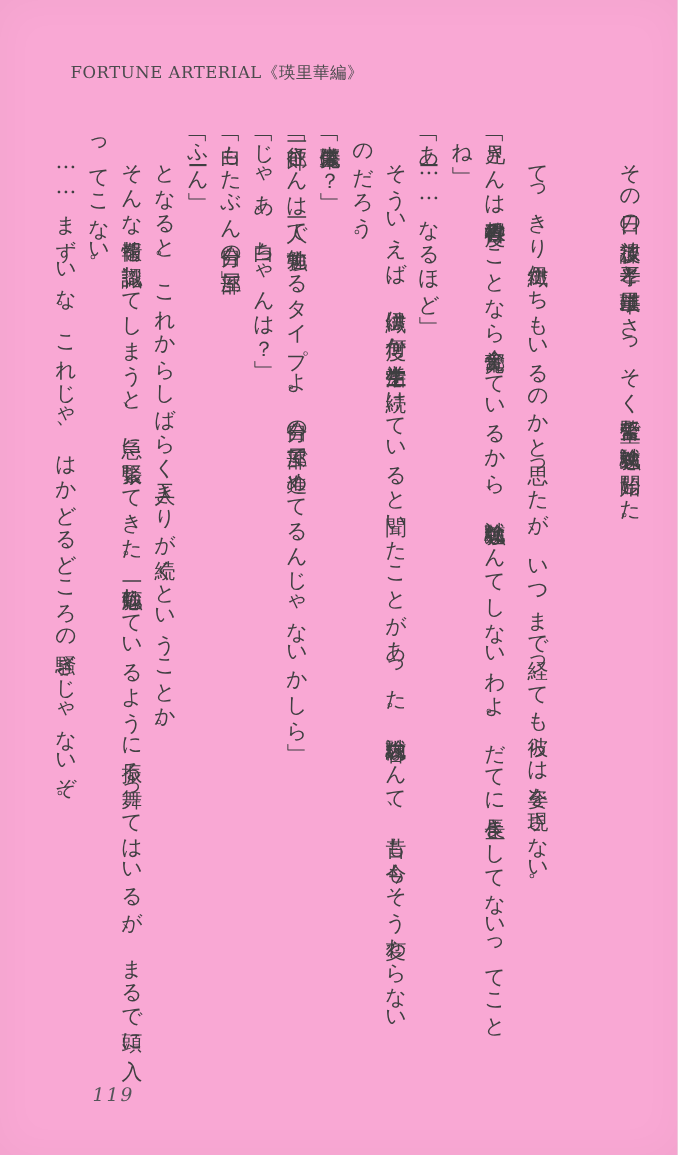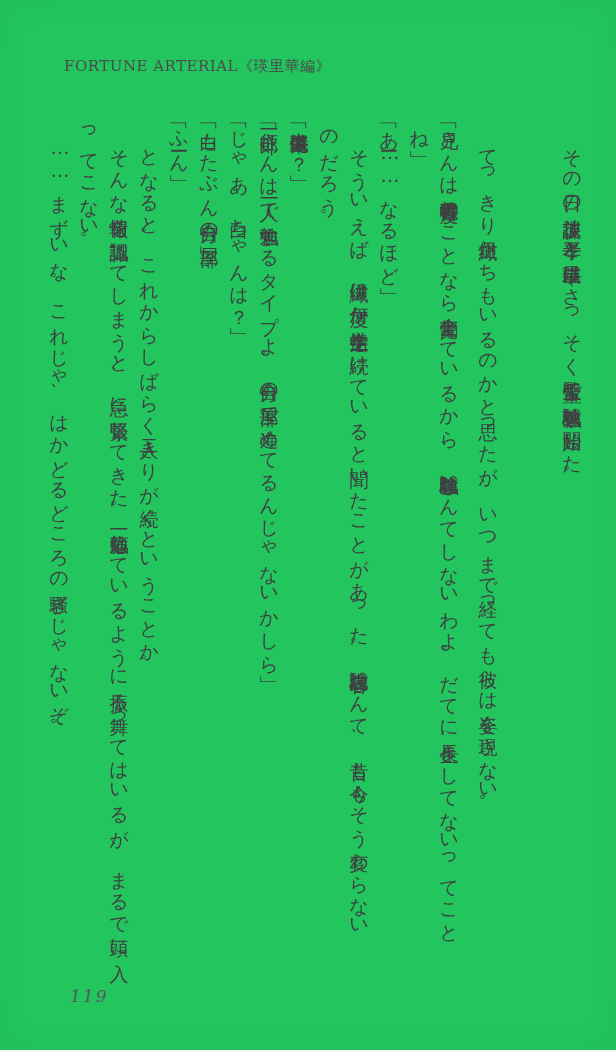--- a/index.html
+++ b/index.html
@@ -5,21 +5,21 @@
   html, body {
     margin: 0;
     padding: 0;
     background: #e8e8e6;
     font-family: "DejaVu Serif", "Liberation Serif", serif;
   }
   .page {
     position: relative;
     width: 616px;
     height: 1050px;
-    background: #22c55e;
+    background: #f9a8d4;
     overflow: hidden;
     box-shadow: inset 0 0 40px rgba(0,0,0,0.03);
   }
   .running-header {
     position: absolute;
     left: 64px;
     top: 57px;
     font-size: 15px;
     letter-spacing: 0.5px;
     color: #4b4b4d;
@@ -43,21 +43,21 @@
     padding: 0;
   }
   .vtext p.indented {
     text-indent: 1em;
   }
   
   .vtext p.gap-large { margin-left: 54px; }
   .vtext p.gap-small { margin-left: 9px; }
   .page-number {
     position: absolute;
-    left: 70px;
+    left: 84px;
     top: 986px;
     font-size: 17px;
     font-style: italic;
     color: #55555a;
     letter-spacing: 2px;
   }
 </style>
 </head>
 <body>
 

